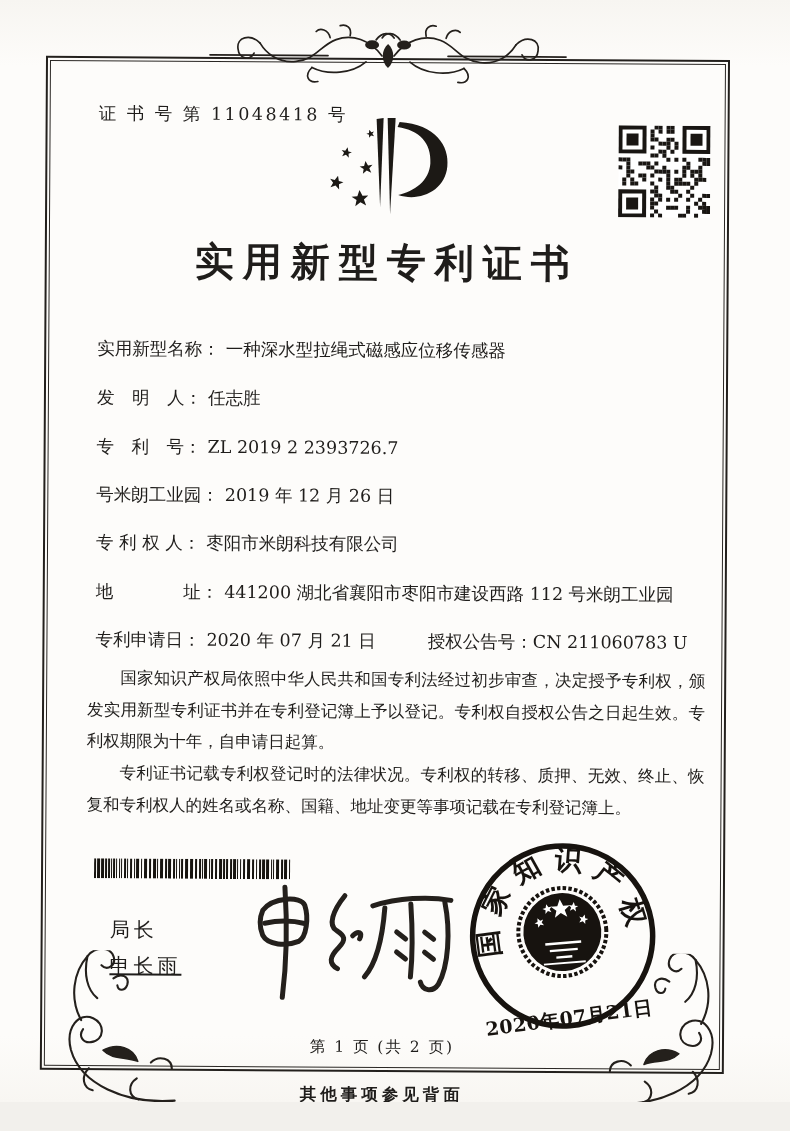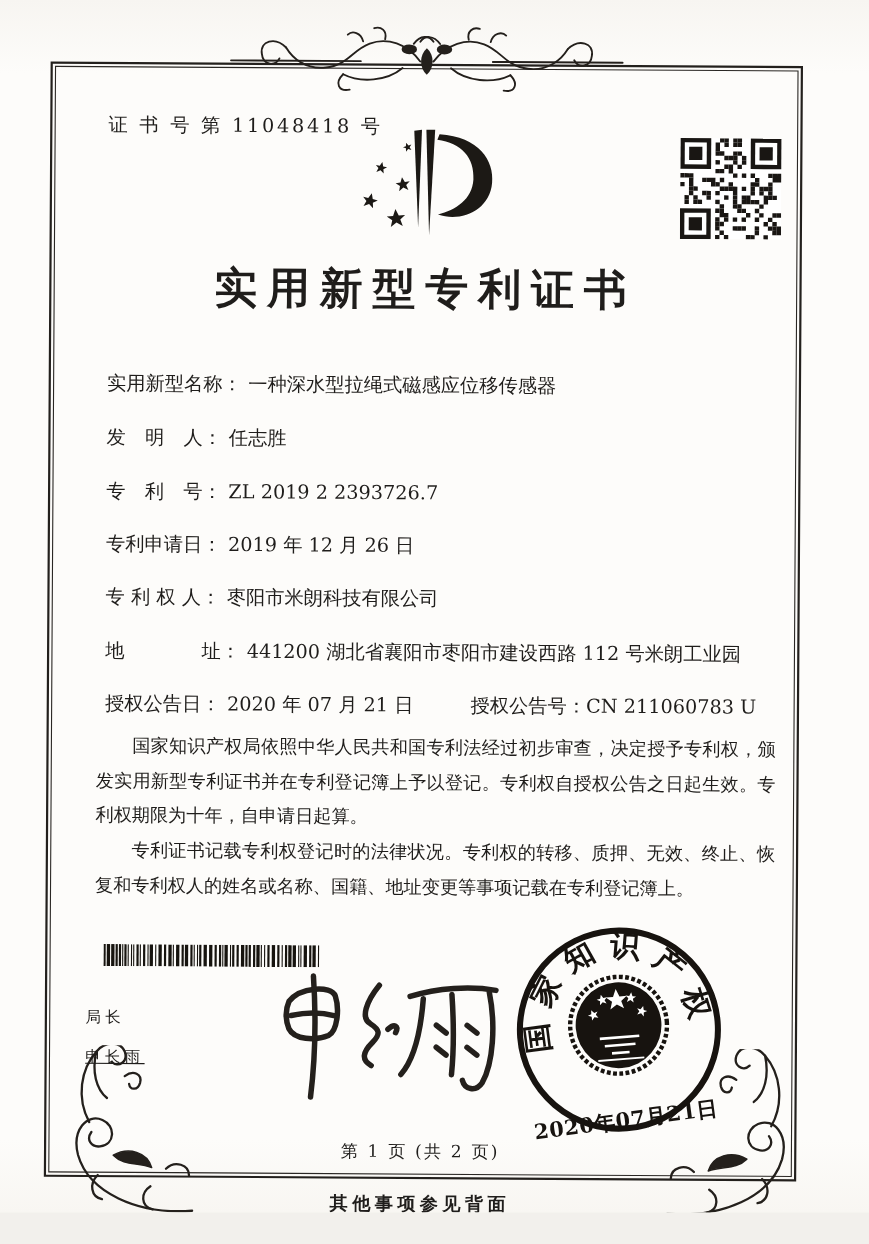--- a/index.html
+++ b/index.html
@@ -13,21 +13,21 @@
   .frame-inner{position:absolute;inset:2px;border:1px solid #2a2724;}
   .abs{position:absolute;}
   .cert-no{left:96px;top:103px;font-size:17.5px;letter-spacing:2.5px;white-space:pre;}
   .title{left:43px;top:236px;width:684px;text-align:center;font-size:39px;font-weight:700;letter-spacing:9px;white-space:nowrap;}
   .row{left:96px;width:606px;font-size:17.5px;white-space:nowrap;}
   .row .lab{white-space:pre;text-align:center;}
   .row .val{margin-left:6px;}
   .row .lab2{white-space:pre;margin-left:52px;}
   .paras{left:88px;top:664px;width:618px;font-size:16.5px;line-height:1.92;text-align:justify;}
   .paras p{margin:0;text-indent:2em;}
-  .signer{left:80px;font-size:14px;letter-spacing:4px;}
+  .signer{left:112px;font-size:20px;letter-spacing:4px;}
   .pagenum{left:43px;top:1037px;width:684px;text-align:center;font-size:15.5px;letter-spacing:2px;}
   .backnote{left:43px;top:1084px;width:684px;text-align:center;font-size:16.5px;font-weight:600;letter-spacing:4px;}
   svg{display:block;}
   .ink{stroke:#24201c;fill:none;stroke-linecap:round;stroke-linejoin:round;}
 </style>
 </head>
 <body>
 
 <div class="page">
  <div class="sheet">
@@ -255,30 +255,30 @@
   <div class="abs row" style="top:338px;">
     <span class="lab">实用新型名称：</span><span class="val">一种深水型拉绳式磁感应位移传感器</span>
   </div>
   <div class="abs row" style="top:387px;">
     <span class="lab">发　明　人：</span><span class="val">任志胜</span>
   </div>
   <div class="abs row" style="top:436px;">
     <span class="lab">专　利　号：</span><span class="val">ZL 2019 2 2393726.7</span>
   </div>
   <div class="abs row" style="top:484px;">
-    <span class="lab">专利申请日：</span><span class="val">2019 年 12 月 26 日</span>
+    <span class="lab">号米朗工业园：</span><span class="val">2019 年 12 月 26 日</span>
   </div>
   <div class="abs row" style="top:532px;">
     <span class="lab">专 利 权 人：</span><span class="val">枣阳市米朗科技有限公司</span>
   </div>
   <div class="abs row" style="top:581px;">
     <span class="lab">地　　　　址：</span><span class="val">441200 湖北省襄阳市枣阳市建设西路 112 号米朗工业园</span>
   </div>
   <div class="abs row" style="top:629px;">
-    <span class="lab">授权公告日：</span><span class="val">2020 年 07 月 21 日</span><span class="lab2">授权公告号：</span><span>CN 211060783 U</span>
+    <span class="lab">专利申请日：</span><span class="val">2020 年 07 月 21 日</span><span class="lab2">授权公告号：</span><span>CN 211060783 U</span>
   </div>
 
   <div class="abs paras">
     <p>国家知识产权局依照中华人民共和国专利法经过初步审查，决定授予专利权，颁发实用新型专利证书并在专利登记簿上予以登记。专利权自授权公告之日起生效。专利权期限为十年，自申请日起算。</p>
     <p>专利证书记载专利权登记时的法律状况。专利权的转移、质押、无效、终止、恢复和专利权人的姓名或名称、国籍、地址变更等事项记载在专利登记簿上。</p>
   </div>
 
   <svg class="abs" style="left:96px;top:860px;" width="200" height="20" viewBox="0 0 200 20">
     <g id="bc-bars" fill="#17140f">
           <rect x="0" y="0" width="2" height="20"></rect>

